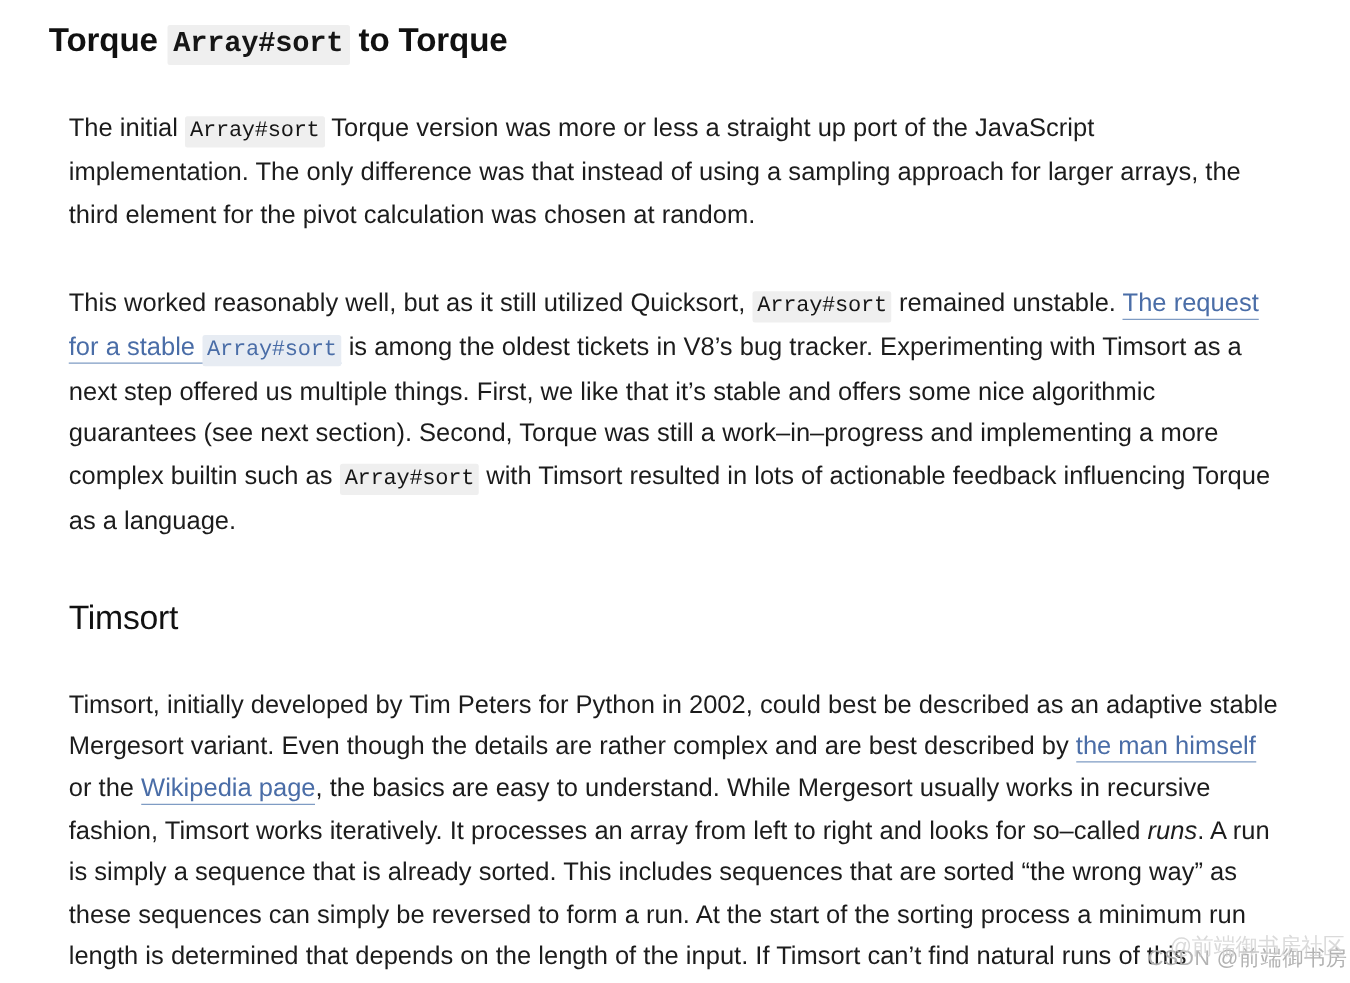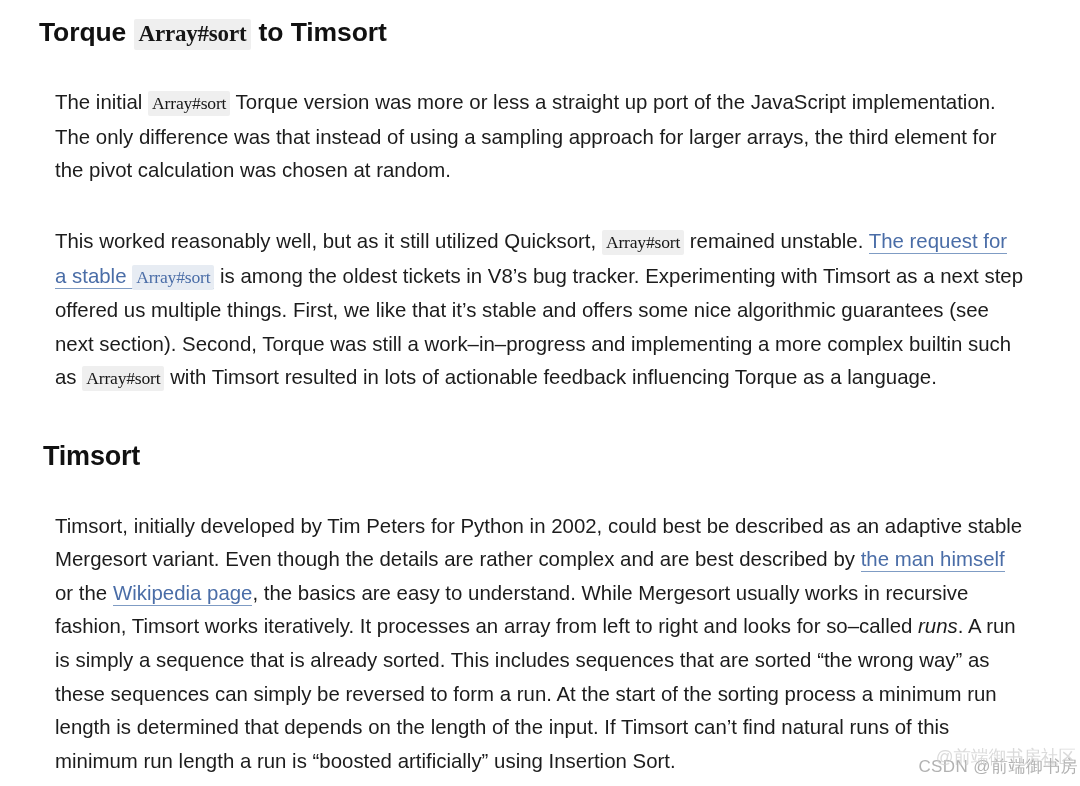--- a/index.html
+++ b/index.html
@@ -26,40 +26,40 @@
     font-size: 26.5px;
     font-weight: bold;
     line-height: 1.25;
     margin: 0 0 0 0;
     padding: 8px 0 0 0;
     letter-spacing: -0.1px;
     color: #111111;
   }
   h2.section-title {
     font-size: 27px;
-    font-weight: bold;
+    font-weight: normal;
     line-height: 1.25;
-    margin: 4px;
+    margin: 16px;
     padding: 28px 0 0 0;
     letter-spacing: -0.2px;
     color: #111111;
   }
   p.para {
     font-size: 20.4px;
     line-height: 33.6px;
     margin: 16px;
     padding: 21px 0 0 0;
     color: #1c1c1c;
     letter-spacing: 0.01px;
   }
   p.para.tight {
     padding-top: 20px;
   }
   code.code {
-    font-family: Liberation Serif, serif;
+    font-family: Liberation Mono, monospace;
     font-size: 17.6px;
     background: #efefef;
     padding: 2px 4px 3px 4px;
     border-radius: 2px;
     color: #161616;
     letter-spacing: -0.2px;
   }
   h1.doc-title code.code {
     font-size: 23px;
     background: #efefef;
@@ -101,21 +101,21 @@
     opacity: 0.72;
     white-space: nowrap;
     transform: scaleY(1.05);
   }
 </style>
 </head>
 <body>
 
 <div class="article">
 
-  <h1 class="doc-title"><span>Torque </span><code class="code">Array#sort</code><span> to Timsort</span></h1>
+  <h1 class="doc-title"><span>Torque </span><code class="code">Array#sort</code><span> to Torque</span></h1>
 
   <p class="para"><span>The initial </span><code class="code">Array#sort</code><span> Torque version was more or less a straight up port of the JavaScript implementation. The only difference was that instead of using a sampling approach for larger arrays, the third element for the pivot calculation was chosen at random.</span></p>
 
   <p class="para"><span>This worked reasonably well, but as it still utilized Quicksort, </span><code class="code">Array#sort</code><span> remained unstable. </span><a class="link" href="#"><span>The request for a stable </span><code class="code">Array#sort</code></a><span> is among the oldest tickets in V8’s bug tracker. Experimenting with Timsort as a next step offered us multiple things. First, we like that it’s stable and offers some nice algorithmic guarantees (see next section). Second, Torque was still a work–in–progress and implementing a more complex builtin such as </span><code class="code">Array#sort</code><span> with Timsort resulted in lots of actionable feedback influencing Torque as a language.</span></p>
 
   <h2 class="section-title">Timsort</h2>
 
   <p class="para tight"><span>Timsort, initially developed by Tim Peters for Python in 2002, could best be described as an adaptive stable Mergesort variant. Even though the details are rather complex and are best described by </span><a class="link" href="#">the man himself</a><span> or the </span><a class="link" href="#">Wikipedia page</a><span>, the basics are easy to understand. While Mergesort usually works in recursive fashion, Timsort works iteratively. It processes an array from left to right and looks for so–called </span><em class="em">runs</em><span>. A run is simply a sequence that is already sorted. This includes sequences that are sorted “the wrong way” as these sequences can simply be reversed to form a run. At the start of the sorting process a minimum run length is determined that depends on the length of the input. If Timsort can’t find natural runs of this minimum run length a run is “boosted artificially” using Insertion Sort.</span></p>
 
   <div class="watermark">

